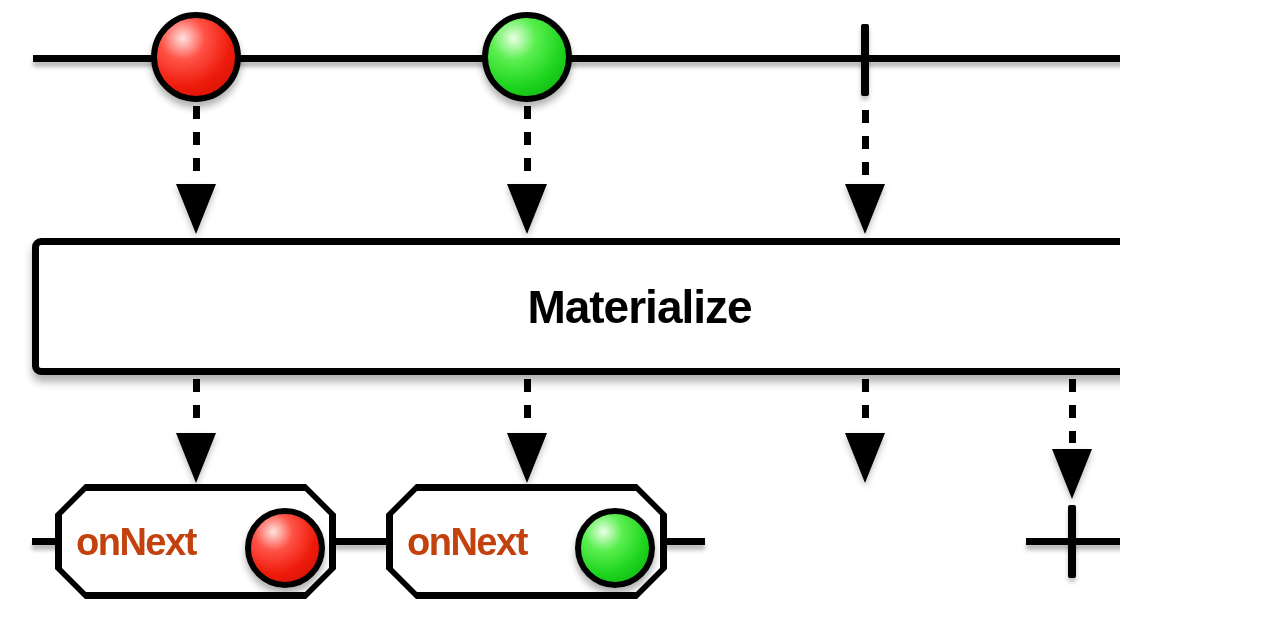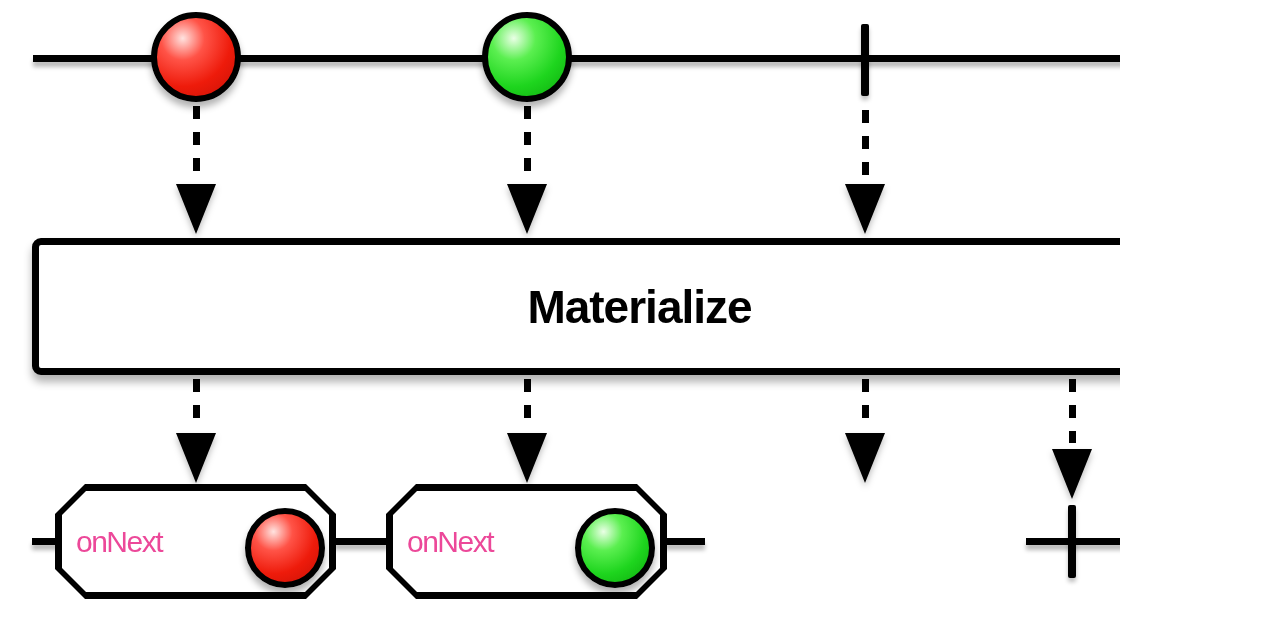--- a/index.html
+++ b/index.html
@@ -44,21 +44,21 @@
     position:absolute;background:#000;
     clip-path:polygon(30px 0,calc(100% - 30px) 0,100% 30px,100% calc(100% - 30px),calc(100% - 30px) 100%,30px 100%,0 calc(100% - 30px),0 30px);
     filter:drop-shadow(0 6px 5px rgba(0,0,0,0.28));
   }
   .oct-inner{
     position:absolute;inset:7px;background:#fff;
     clip-path:polygon(24px 0,calc(100% - 24px) 0,100% 24px,100% calc(100% - 24px),calc(100% - 24px) 100%,24px 100%,0 calc(100% - 24px),0 24px);
   }
   .notif-label{
     position:absolute;left:14px;top:50%;transform:translateY(-50%);
-    font-size:30px;font-weight:normal;color:#ec4899;letter-spacing:-1.5px;white-space:nowrap;
+    font-size:38px;font-weight:bold;color:#c2410c;letter-spacing:-1.5px;white-space:nowrap;
   }
   .notif-label.centered{left:0;right:0;text-align:center;}
   
   #top-line{left:33px;top:55px;width:1205px;}
   #src-marble-red{left:151px;top:12px;}
   #src-marble-green{left:482px;top:12px;}
   #top-tick{left:861px;top:24px;height:72px;}
   #top-arrowhead{left:1163px;top:26px;}
   
   #da-top-1{left:193px;top:106px;height:76px;}

